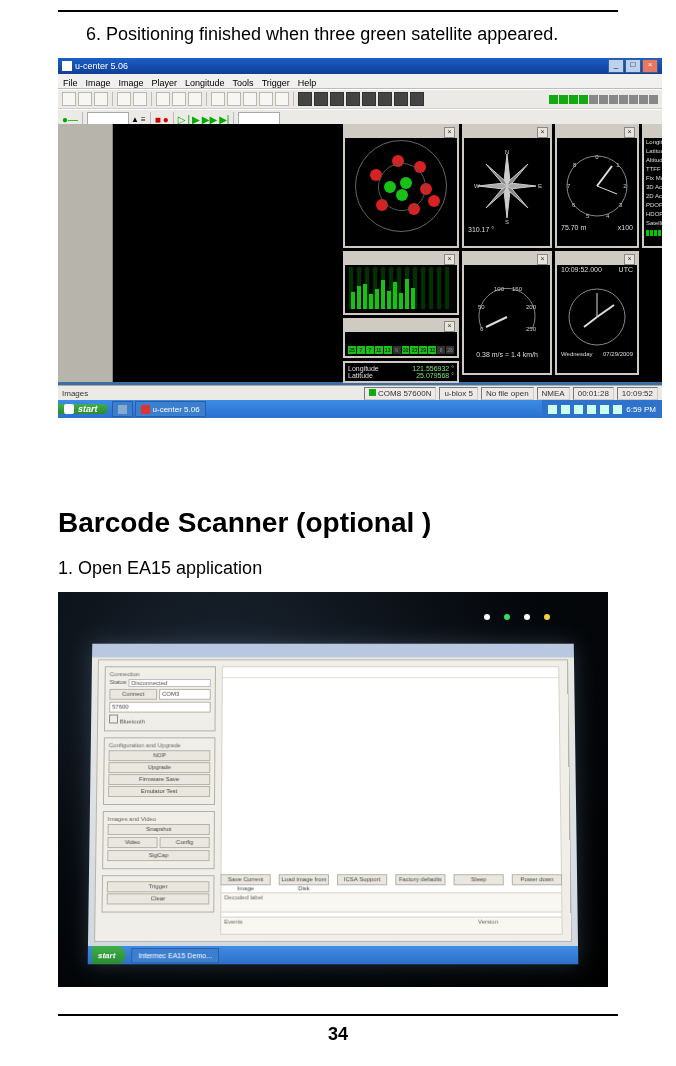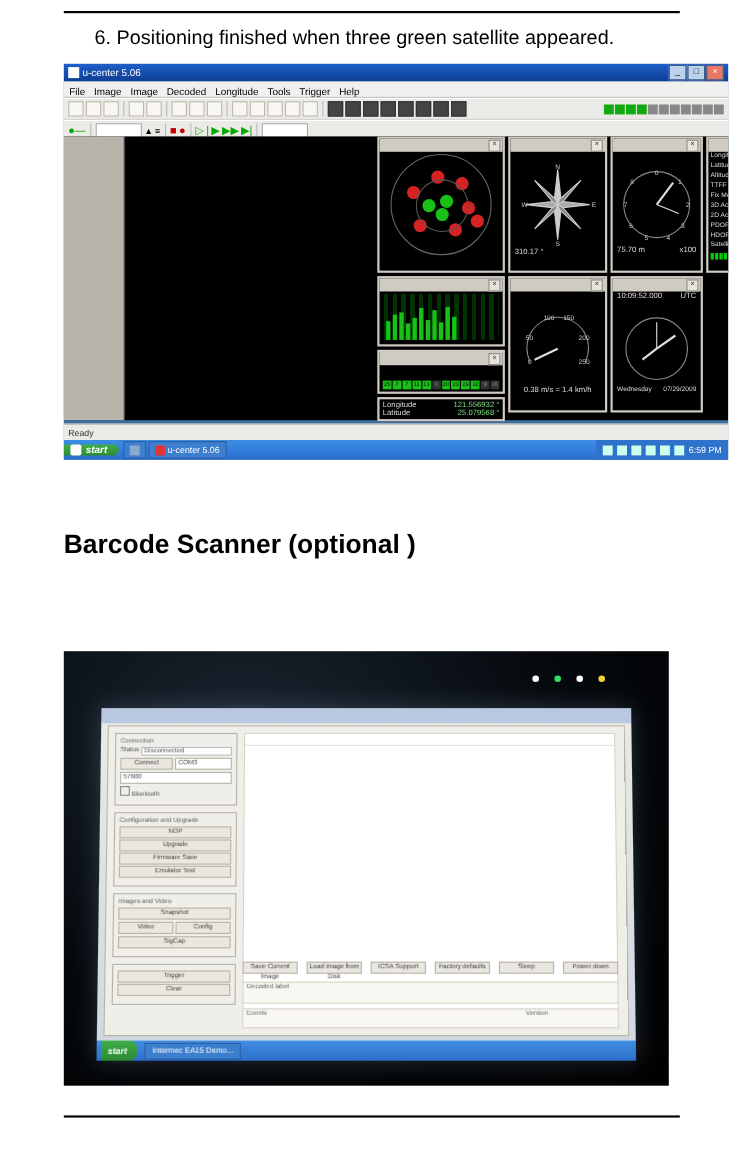--- a/index.html
+++ b/index.html
@@ -39,22 +39,22 @@
   .step6-text{
     position:absolute;
     left:58px;
     top:24px;
     font-size:18px;
     margin-left:28px;
   }
   .section-heading{
     position:absolute;
     left:58px;
-    top:482px;
-    font-size:24px;
+    top:507px;
+    font-size:28px;
     font-weight:bold;
   }
   .step1-text{
     position:absolute;
     left:58px;
     top:558px;
     font-size:18px;
   }
 
   
@@ -305,21 +305,21 @@
       <div class="wbtns">
         <span class="wbtn">_</span>
         <span class="wbtn">□</span>
         <span class="wbtn close">×</span>
       </div>
     </div>
     <div class="menubar">
       <span>File</span>
       <span>Image</span>
       <span>Image</span>
-      <span>Decoded</span>
+      <span>Player</span>
       <span>Longitude</span>
       <span>Tools</span>
       <span>Trigger</span>
       <span>Help</span>
     </div>
     <div class="toolbars">
       <div class="toolbar">
         <span class="tbtn"></span>
         <span class="tbtn"></span>
         <span class="tbtn"></span>
@@ -575,21 +575,29 @@
             <span style="color:#7fe07f">121.556932 °</span>
           </div>
         <div class="t" style="padding-top:0">
             <span>Latitude</span>
             <span style="color:#7fe07f">25.079568 °</span>
           </div>
       </div>
     </div>
 
     <div class="statusbar">
-      <span>Ready</span>
+      <span>Images</span>
+      <div class="grp">
+        <span class="seg"><span class="sqg" style="width:7px;height:7px"></span> <span>COM8  57600N</span></span>
+        <span class="seg">u-blox 5</span>
+        <span class="seg">No file open</span>
+        <span class="seg">NMEA</span>
+        <span class="seg">00:01:28</span>
+        <span class="seg">10:09:52</span>
+      </div>
     </div>
 
     <div class="taskbar">
       <div style="display:flex;align-items:center;">
         <div class="start">
           <span style="width:10px;height:10px;background:#fff;border-radius:2px;"></span>
           <span>start</span>
         </div>
         <div class="tasks">
           <div class="taskbtn">
@@ -607,20 +615,21 @@
         <span class="ti"></span>
         <span class="ti"></span>
         <span class="ti"></span>
         <span class="ti"></span>
         <span>6:59 PM</span>
       </div>
     </div>
   </div>
 
   <div class="section-heading">Barcode Scanner (optional )</div>
+  <div class="step1-text">1. Open EA15 application</div>
 
   <div class="fig2">
     <div class="leds">
       <span class="led b"></span>
       <span class="led g"></span>
       <span class="led b"></span>
       <span class="led y"></span>
     </div>
     <div class="screen">
       <div class="tb2"></div>
@@ -684,13 +693,14 @@
           <span>start</span>
         </div>
         <div class="tab2">
             <span>Intermec EA15 Demo...</span>
           </div>
       </div>
     </div>
   </div>
 
   <div class="bottom-rule"></div>
+  <div class="pagenum">34</div>
 </div>
 
 </body></html>

